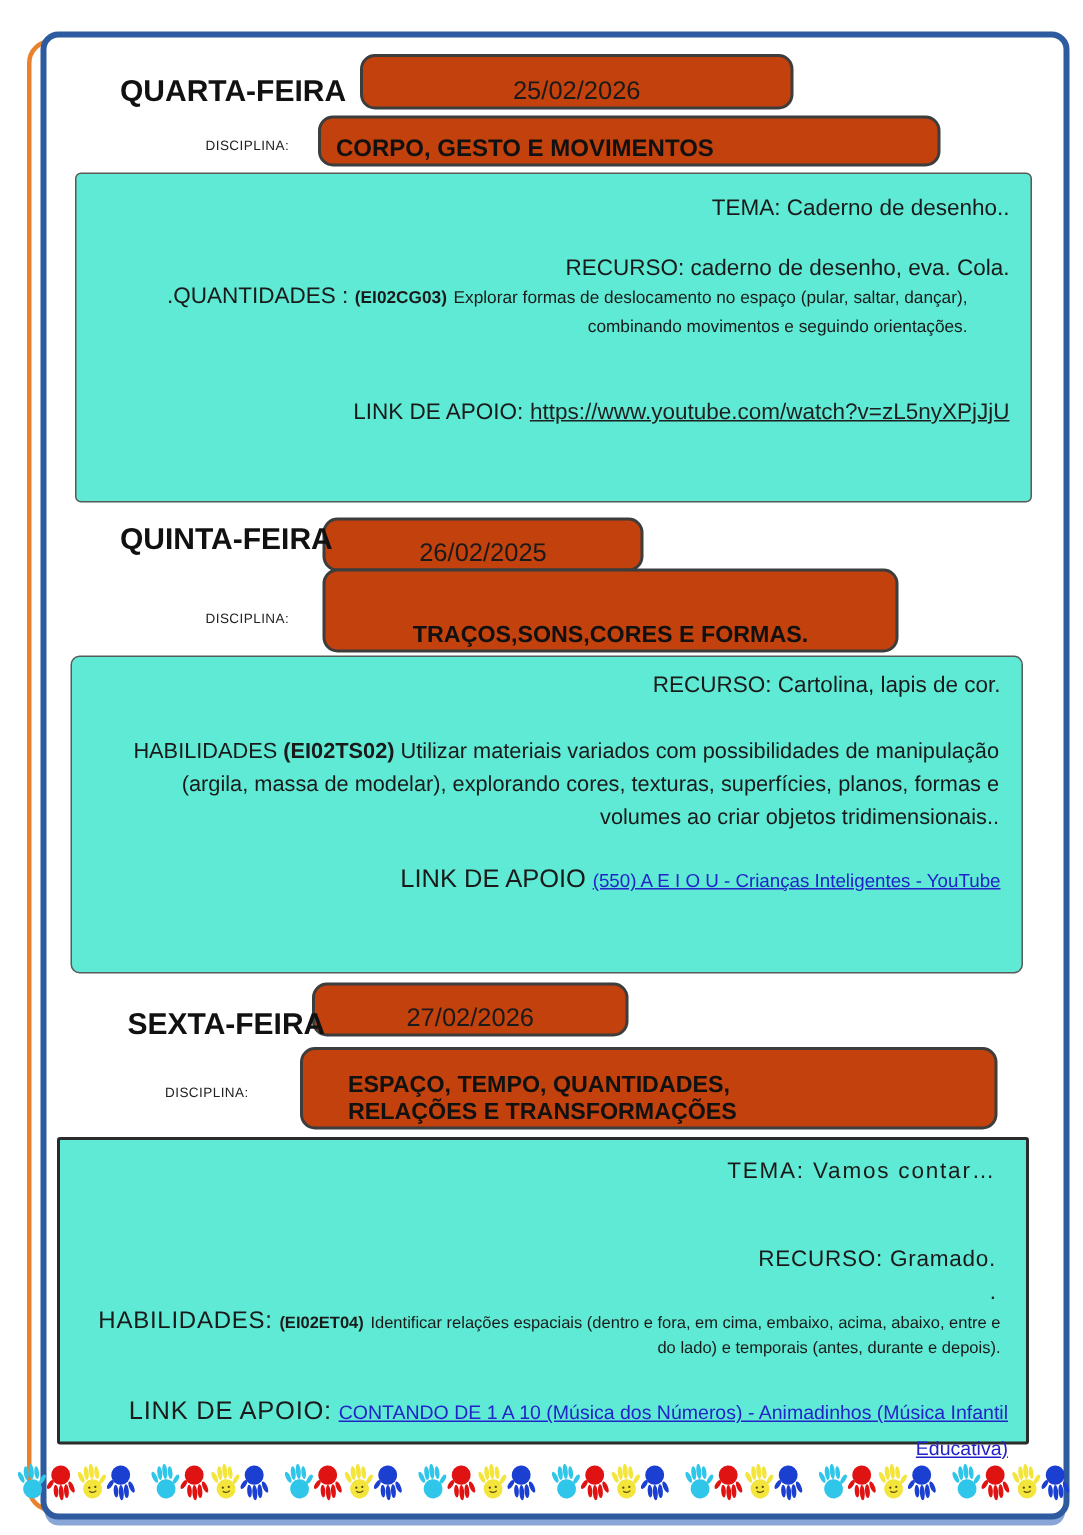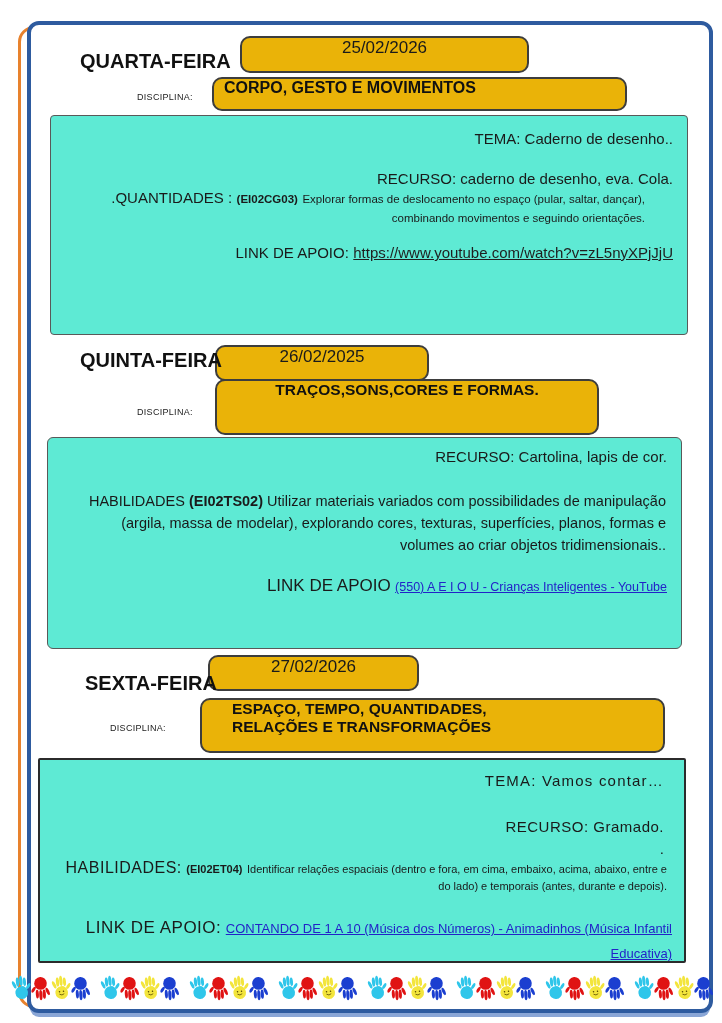--- a/index.html
+++ b/index.html
@@ -9,21 +9,21 @@
   
   #frame-orange{position:absolute;left:18px;top:26px;width:686px;height:976px;
     border:3px solid #e8822d;border-radius:16px;background:transparent;}
   #frame-blue{position:absolute;left:27px;top:21px;width:678px;height:984px;
     border:4px solid #2e5b9f;border-radius:12px;background:#ffffff;
     box-shadow:0 7px 0 -3px #8aa6d6;}
 
   .abs{position:absolute;}
   .day-label{font-weight:bold;font-size:20px;color:#111;}
   .disc-label{font-size:9px;color:#222;letter-spacing:.3px;}
-  .pill{border:2px solid #3d3d3d;border-radius:10px;background:#eab308;display:flex;align-items:flex-start;}
+  .pill{border:2px solid #3d3d3d;border-radius:10px;background:#c2410c;display:flex;align-items:flex-end;}
   .pill.center{justify-content:center;}
   .date-text{font-size:17px;color:#1a1a1a;}
   .disc-text{font-weight:bold;font-size:15.5px;color:#111;}
   .content-box{border:1.5px solid #595959;border-radius:4px;background:#5eead4;box-sizing:border-box;padding:10px 14px;text-align:right;}
   .content-box.heavy{border:2px solid #2b2b2b;border-radius:2px;}
   .line15{font-size:15px;line-height:18px;margin:0;}
   .line145{font-size:14.5px;line-height:22px;margin:0;}
   .small-desc{font-size:11.5px;line-height:16.5px;}
   .bold{font-weight:bold;}
   .link-dark{color:#1f1f1f;text-decoration:underline;}
@@ -55,21 +55,21 @@
   </div>
 
   <div class="abs content-box" style="left:50px;top:115px;width:638px;height:220px;">
     <p class="line15" style="margin:4px 0 22px 2px;">TEMA:  Caderno de desenho..</p>
     <p class="line15" style="margin:0 0 1px 2px;">RECURSO: caderno de desenho, eva. Cola.</p>
     <p style="margin:0 0 0 0;width:580px;">
       <span class="line15">.QUANTIDADES :</span>
       <span class="small-desc bold">(EI02CG03)</span>
       <span class="small-desc">Explorar formas de deslocamento no espaço (pular, saltar, dançar), combinando movimentos e seguindo orientações.</span>
     </p>
-    <p style="margin:18px 0 0 2px;">
+    <p style="margin:40px 0 0 2px;">
       <span class="line15">LINK DE APOIO:</span>
       <a class="link-dark" style="font-size:15px;" href="#">https://www.youtube.com/watch?v=zL5nyXPjJjU</a>
     </p>
   </div>
 
   <div class="abs pill center" style="left:215px;top:345px;width:210px;height:32px;">
     <span class="date-text">26/02/2025</span>
   </div>
   <div class="abs day-label" style="left:80px;top:349px;">QUINTA-FEIRA</div>
   <div class="abs disc-label" style="left:137px;top:407px;">DISCIPLINA:</div>
@@ -96,21 +96,21 @@
   <div class="abs day-label" style="left:85px;top:672px;">SEXTA-FEIRA</div>
   <div class="abs disc-label" style="left:110px;top:723px;">DISCIPLINA:</div>
   <div class="abs pill" style="left:200px;top:698px;width:465px;height:55px;padding-left:30px;box-sizing:border-box;">
     <span>
       <span class="disc-text" style="display:block;">ESPAÇO, TEMPO, QUANTIDADES,</span>
       <span class="disc-text" style="display:block;">RELAÇÕES E TRANSFORMAÇÕES</span>
     </span>
   </div>
 
   <div class="abs content-box heavy" style="left:38px;top:758px;width:648px;height:205px;padding:8px 20px;">
-    <p class="line15 spread" style="margin:4px 0 28px 2px;">TEMA: Vamos contar…</p>
+    <p class="line15 spread" style="margin:4px 0 41px 2px;">TEMA: Vamos contar…</p>
     <p class="line15" style="margin:0 0 4px 2px;letter-spacing:.5px;">RECURSO: Gramado.</p>
     <p class="line15" style="margin:0 0 2px 2px;">.</p>
     <p style="margin:0 0 0 2px;width:605px;line-height:16px;">
       <span style="font-size:16px;letter-spacing:.5px;">HABILIDADES:</span>
       <span class="bold" style="font-size:11px;">(EI02ET04)</span>
       <span style="font-size:11px;">Identificar relações espaciais (dentro e fora, em cima, embaixo, acima, abaixo, entre e do lado) e temporais (antes, durante e depois).</span>
     </p>
     <p style="margin:22px 0 0 2px;width:610px;line-height:24px;">
       <span style="font-size:17px;letter-spacing:.5px;">LINK DE APOIO:</span>
       <a class="link-blue" style="font-size:13px;" href="#"> CONTANDO DE 1 A 10 (Música dos Números) - Animadinhos (Música Infantil  Educativa)</a>

